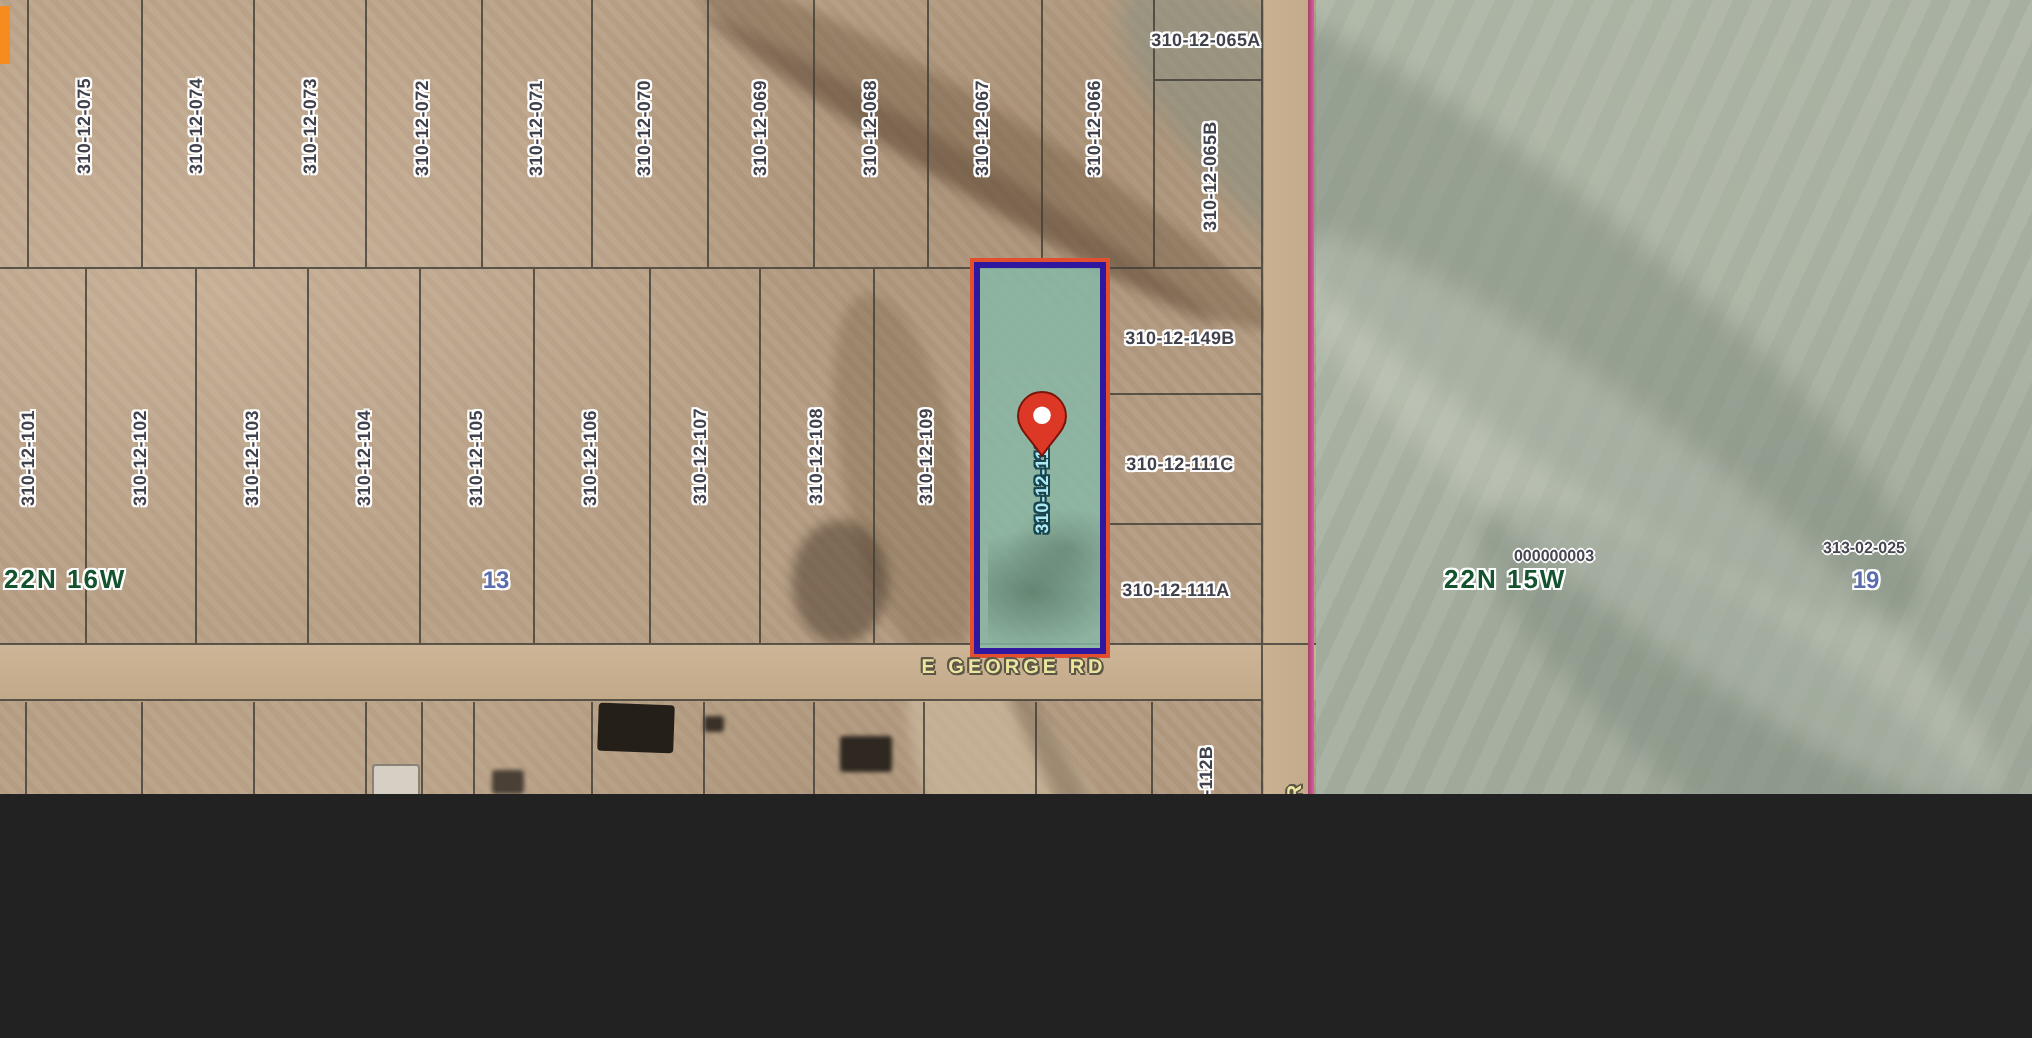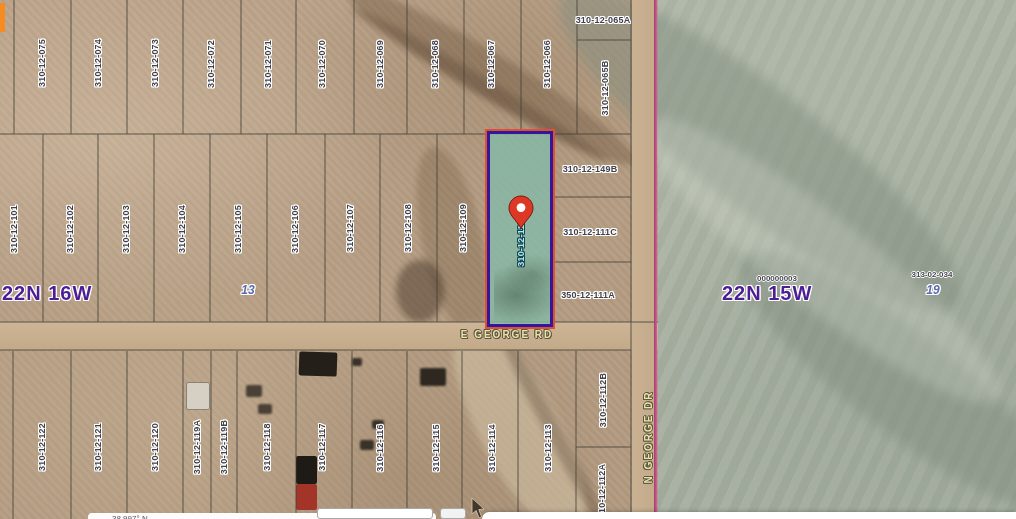--- a/index.html
+++ b/index.html
@@ -1,16 +1,16 @@
 <!DOCTYPE html>
 <html><head>
 <meta charset="utf-8">
 <style>
   html,body{margin:0;padding:0;background:#222;}
-  .stage{position:relative;width:1016px;height:519px;overflow:hidden;
+  .stage{position:relative;width:1016px;height:397px;overflow:hidden;
          font-family:"Liberation Sans",sans-serif;background:#b7a088;}
   
   .terra-west{position:absolute;left:0;top:0;width:658px;height:519px;
     background:
       radial-gradient(420px 240px at 16% 28%, rgba(255,240,214,.22), transparent 70%),
       radial-gradient(520px 300px at 30% 80%, rgba(210,190,160,.30), transparent 70%),
       radial-gradient(340px 220px at 78% 14%, rgba(118,94,66,.22), transparent 70%),
       radial-gradient(300px 260px at 62% 92%, rgba(120,96,66,.25), transparent 72%),
       repeating-linear-gradient(47deg, rgba(0,0,0,.022) 0 3px, rgba(255,255,255,.03) 3px 6px),
       linear-gradient(175deg,#bba389 0%,#b49c82 55%,#b29a80 100%);}
@@ -43,28 +43,28 @@
                radial-gradient(40px 26px at 70% 30%, rgba(70,92,74,.35), transparent 75%);}
   
   .plabel{position:absolute;font-size:9px;font-weight:bold;color:#41414c;
     white-space:nowrap;transform:translate(-50%,-50%);letter-spacing:.2px;
     text-shadow:-1px 0 #fff,1px 0 #fff,0 -1px #fff,0 1px #fff,
                 -1px -1px #fff,1px 1px #fff,1px -1px #fff,-1px 1px #fff;}
   .plabel.v{transform:translate(-50%,-50%) rotate(-90deg);}
   .plabel.sel{color:#aeeaf2;
     text-shadow:-1px 0 #17444e,1px 0 #17444e,0 -1px #17444e,0 1px #17444e,
                 -1px -1px #17444e,1px 1px #17444e,1px -1px #17444e,-1px 1px #17444e;}
-  .township{position:absolute;font-size:20px;font-weight:bold;color:#4c1d95;
+  .township{position:absolute;font-size:13px;font-weight:bold;color:#14532d;
     white-space:nowrap;letter-spacing:1px;
     text-shadow:-1px 0 #fff,1px 0 #fff,0 -1px #fff,0 1px #fff,
                 -1px -1px #fff,1px 1px #fff,1px -1px #fff,-1px 1px #fff;}
   .secnum{position:absolute;font-size:12px;font-weight:bold;color:#5b6cae;
     transform:translate(-50%,-50%);
     text-shadow:-1px 0 #fff,1px 0 #fff,0 -1px #fff,0 1px #fff,
-                -1px -1px #fff,1px 1px #fff,1px -1px #fff,-1px 1px #fff;font-style:italic;}
+                -1px -1px #fff,1px 1px #fff,1px -1px #fff,-1px 1px #fff;}
   .tinylabel{position:absolute;font-size:8px;font-weight:bold;color:#474752;
     white-space:nowrap;transform:translate(-50%,-50%);
     text-shadow:-1px 0 #fff,1px 0 #fff,0 -1px #fff,0 1px #fff;}
   .roadlabel{position:absolute;font-size:10px;font-weight:bold;color:#ece5a0;
     white-space:nowrap;letter-spacing:2px;transform:translate(-50%,-50%);
     text-shadow:-1px 0 #5c5648,1px 0 #5c5648,0 -1px #5c5648,0 1px #5c5648,
                 -1px -1px #5c5648,1px 1px #5c5648;}
   .roadlabel.v{transform:translate(-50%,-50%) rotate(-90deg);}
   
   .orange-bar{position:absolute;left:0;top:3px;width:5px;height:29px;background:#f68b1f;}
@@ -155,21 +155,21 @@
   <span class="plabel v" style="left:70px;top:229px">310-12-102</span>
   <span class="plabel v" style="left:126px;top:229px">310-12-103</span>
   <span class="plabel v" style="left:182px;top:229px">310-12-104</span>
   <span class="plabel v" style="left:238px;top:229px">310-12-105</span>
   <span class="plabel v" style="left:295px;top:229px">310-12-106</span>
   <span class="plabel v" style="left:350px;top:228px">310-12-107</span>
   <span class="plabel v" style="left:408px;top:228px">310-12-108</span>
   <span class="plabel v" style="left:463px;top:228px">310-12-109</span>
   <span class="plabel" style="left:590px;top:169px">310-12-149B</span>
   <span class="plabel" style="left:590px;top:232px">310-12-111C</span>
-  <span class="plabel" style="left:588px;top:295px">350-12-111A</span>
+  <span class="plabel" style="left:588px;top:295px">310-12-111A</span>
 
   <span class="plabel v sel" style="left:521px;top:243px">310-12-110</span>
 
   <span class="plabel v" style="left:42px;top:447px">310-12-122</span>
   <span class="plabel v" style="left:98px;top:447px">310-12-121</span>
   <span class="plabel v" style="left:155px;top:447px">310-12-120</span>
   <span class="plabel v" style="left:197px;top:447px">310-12-119A</span>
   <span class="plabel v" style="left:224px;top:447px">310-12-119B</span>
   <span class="plabel v" style="left:267px;top:447px">310-12-118</span>
   <span class="plabel v" style="left:322px;top:447px">310-12-117</span>
@@ -178,21 +178,21 @@
   <span class="plabel v" style="left:492px;top:448px">310-12-114</span>
   <span class="plabel v" style="left:548px;top:448px">310-12-113</span>
   <span class="plabel v" style="left:603px;top:400px">310-12-112B</span>
   <span class="plabel v" style="left:602px;top:491px">310-12-112A</span>
 
   <span class="township" style="left:2px;top:282px">22N 16W</span>
   <span class="township" style="left:722px;top:282px">22N 15W</span>
   <span class="secnum" style="left:248px;top:290px">13</span>
   <span class="secnum" style="left:933px;top:290px">19</span>
   <span class="tinylabel" style="left:777px;top:278px">000000003</span>
-  <span class="tinylabel" style="left:932px;top:274px">313-02-034</span>
+  <span class="tinylabel" style="left:932px;top:274px">313-02-025</span>
 
   <span class="roadlabel" style="left:507px;top:334px">E GEORGE RD</span>
   <span class="roadlabel v" style="left:648px;top:437px">N GEORGE DR</span>
 
   <svg class="pin" viewBox="0 0 26 34">
     <path d="M13 1 C6.2 1 1 6.4 1 13.2 C1 19.8 6.8 23.6 13 33 C19.2 23.6 25 19.8 25 13.2 C25 6.4 19.8 1 13 1 Z" fill="#dd3826" stroke="#7a150c" stroke-width="1"></path>
     <circle cx="13" cy="12.6" r="4.4" fill="#ffffff"></circle>
   </svg>
 
   <div class="bb-strip">

